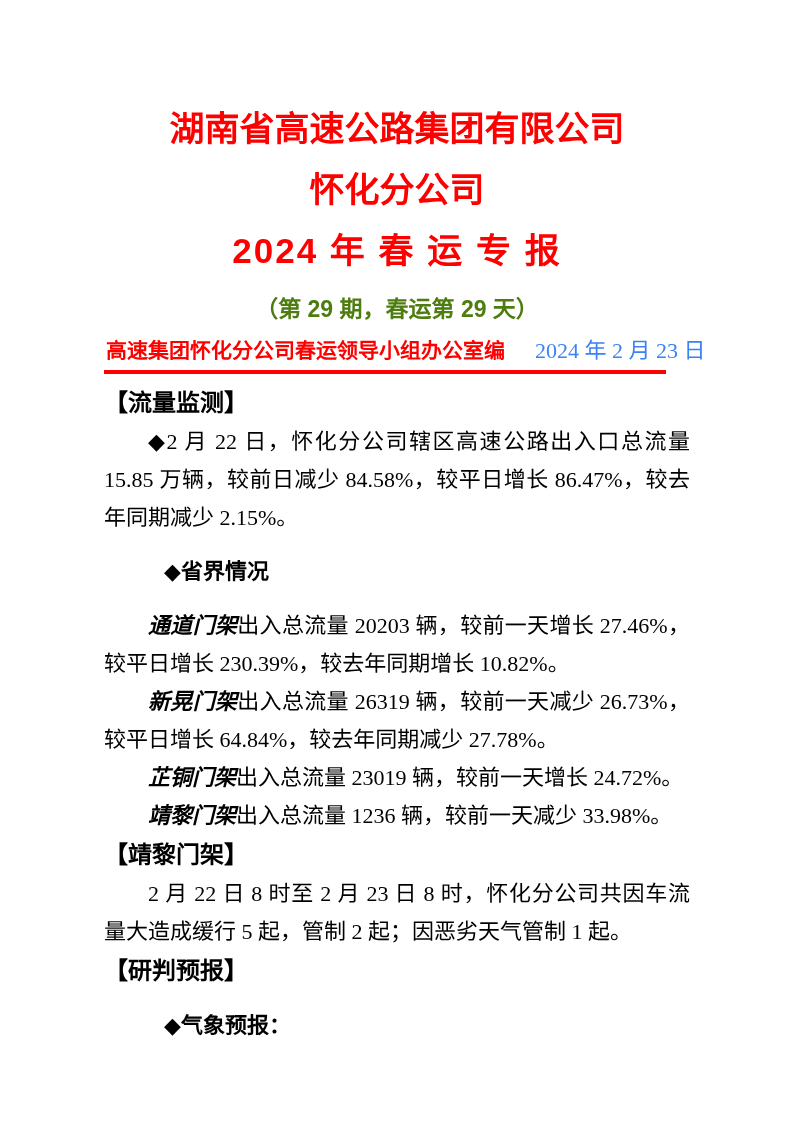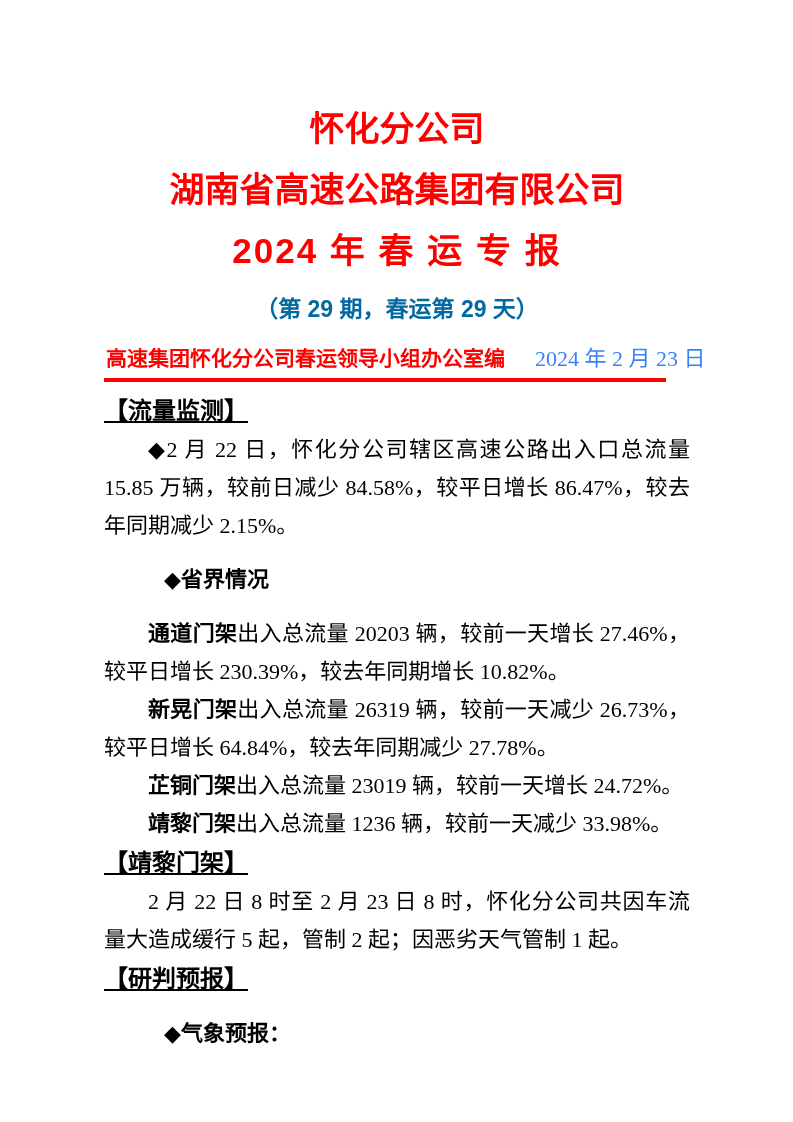--- a/index.html
+++ b/index.html
@@ -29,33 +29,32 @@
     line-height: 61px;
     white-space: nowrap;
   }
   .doc-title.spaced {
     letter-spacing: 2px;
   }
   .doc-subtitle {
     text-align: center;
     font-family: "Liberation Sans", "DejaVu Sans", sans-serif;
     font-weight: bold;
-    color: #0369a1;
+    color: #4d7c0f;
     font-size: 23px;
     line-height: 56px;
     white-space: nowrap;
   }
   
   .byline-row {
     display: flex;
     align-items: flex-end;
     justify-content: flex-start;
     gap: 30px;
     width: 556px;
-    margin-top: 8px;
     padding: 0 4px 5px 2px;
     border-bottom: 4px solid #ff0000;
     white-space: nowrap;
   }
   .byline-org {
     font-family: "Liberation Sans", "DejaVu Sans", sans-serif;
     font-weight: bold;
     color: #ff0000;
     font-size: 21px;
     line-height: 28px;
@@ -67,53 +66,53 @@
     line-height: 28px;
   }
   
   .section-heading {
     margin: 0;
     font-family: "Liberation Sans", "DejaVu Sans", sans-serif;
     font-weight: 600;
     color: #000000;
     font-size: 24px;
     line-height: 40px;
-    text-decoration: underline;
   }
   .section-heading.first {
     margin-top: 9px;
   }
   .body-para {
     margin: 0;
     font-size: 22px;
     line-height: 38px;
     text-align: justify;
     text-indent: 2em;
   }
   .body-para .gantry-name {
     font-family: "Liberation Sans", "DejaVu Sans", sans-serif;
     font-weight: bold;
+    font-style: italic;
   }
   .sub-heading {
     margin: 16px;
     font-family: "Liberation Sans", "DejaVu Sans", sans-serif;
     font-weight: bold;
     font-size: 22px;
     line-height: 38px;
     text-indent: 2em;
   }
 </style>
 </head>
 <body>
 
 <div class="page">
 
   <div>
+    <h1 class="doc-title">湖南省高速公路集团有限公司</h1>
     <h1 class="doc-title">怀化分公司</h1>
-    <h1 class="doc-title">湖南省高速公路集团有限公司</h1>
     <h1 class="doc-title spaced">2024 年 春 运 专 报</h1>
     <div class="doc-subtitle">（第 29 期，春运第 29 天）</div>
   </div>
 
   <div class="byline-row">
     <span class="byline-org">高速集团怀化分公司春运领导小组办公室编</span>
     <span class="byline-date">2024 年 2 月 23 日</span>
   </div>
 
   <div>

